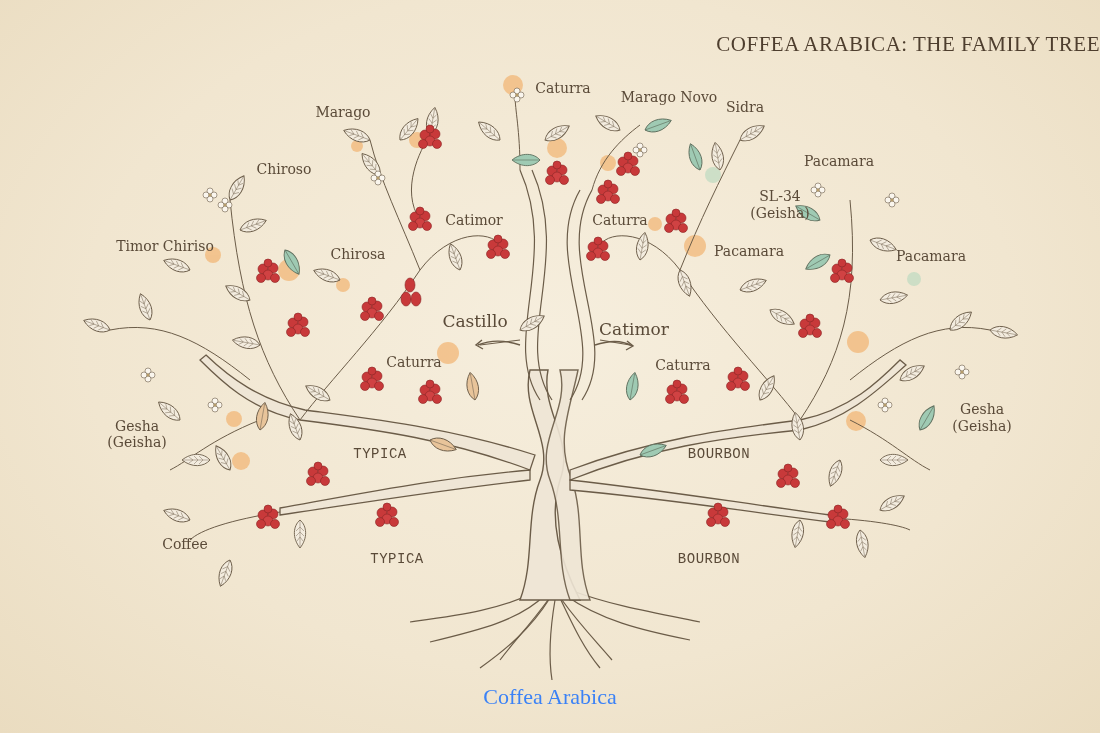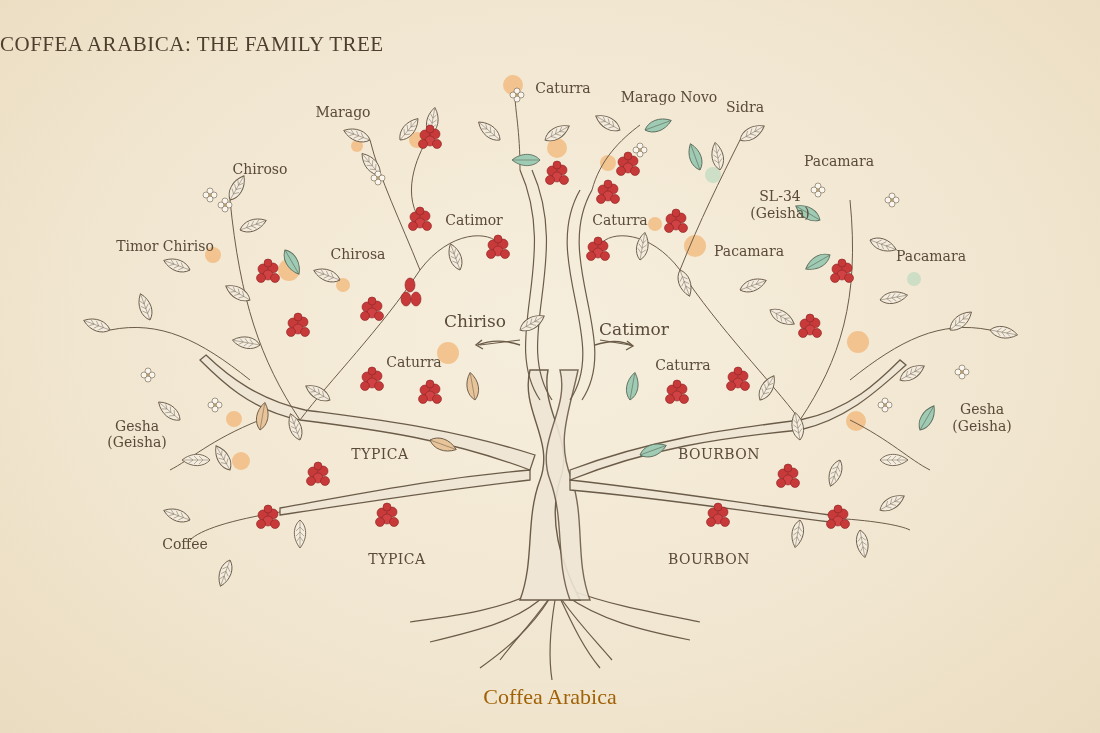--- a/index.html
+++ b/index.html
@@ -11,31 +11,31 @@
     position: relative;
   }
   #stage { position: absolute; left: 0; top: 0; width: 1100px; height: 733px; }
   svg#tree { position: absolute; left: 0; top: 0; }
   .lbl {
     position: absolute; white-space: nowrap;
     font-family: "DejaVu Serif", "Liberation Serif", serif;
     color: #5a4a38; font-size: 14px; line-height: 17px;
     text-align: center; transform: translateX(-50%);
   }
-  .lbl.caps { letter-spacing: 0.5px; font-size: 14px; }
+  .lbl.caps { letter-spacing: 0.5px; font-size: 14px; font-family: Liberation Mono, monospace; }
   .lbl.mid { font-size: 17px; }
   #title {
-    position: absolute; left: 0; width: 1100px; top: 32px; text-align: left;
+    position: absolute; left: 0; width: 1100px; top: 32px; text-align: right;
     font-family: "Liberation Serif", "DejaVu Serif", serif;
     font-size: 21px; letter-spacing: 0.5px; color: #4e3e2e;
   }
   #root-label {
     position: absolute; left: 0; width: 1100px; top: 684px; text-align: center;
     font-family: "Liberation Serif", "DejaVu Serif", serif;
-    font-size: 22px; color: #a16207;
+    font-size: 22px; color: #3b82f6;
   }
 </style>
 </head>
 <body>
 
 <div id="stage">
 
   <div id="title">COFFEA ARABICA: THE FAMILY TREE</div>
 
   <svg id="tree" width="1100" height="733" viewBox="0 0 1100 733">
@@ -253,30 +253,30 @@
       <path d="M595,345 C610,340 622,340 632,346"></path>
       <path d="M627,341 L633,346 L626,350"></path>
     </g>
   </svg>
 
   <div class="lbl" style="left:563px;top:80px">Caturra</div>
   <div class="lbl" style="left:669px;top:89px">Marago Novo</div>
   <div class="lbl" style="left:343px;top:104px">Marago</div>
   <div class="lbl" style="left:745px;top:99px">Sidra</div>
   <div class="lbl" style="left:839px;top:153px">Pacamara</div>
-  <div class="lbl" style="left:260px;top:161px">Chiroso</div>
+  <div class="lbl" style="left:284px;top:161px">Chiroso</div>
   <div class="lbl" style="left:780px;top:188px">SL-34</div>
   <div class="lbl" style="left:780px;top:205px">(Geisha)</div>
   <div class="lbl" style="left:474px;top:212px">Catimor</div>
   <div class="lbl" style="left:620px;top:212px">Caturra</div>
   <div class="lbl" style="left:165px;top:238px">Timor Chiriso</div>
   <div class="lbl" style="left:358px;top:246px">Chirosa</div>
   <div class="lbl" style="left:749px;top:243px">Pacamara</div>
   <div class="lbl" style="left:931px;top:248px">Pacamara</div>
-  <div class="lbl mid" style="left:475px;top:313px">Chiriso</div>
+  <div class="lbl mid" style="left:475px;top:313px">Castillo</div>
   <div class="lbl mid" style="left:634px;top:321px">Catimor</div>
   <div class="lbl" style="left:414px;top:354px">Caturra</div>
   <div class="lbl" style="left:683px;top:357px">Caturra</div>
   <div class="lbl" style="left:137px;top:418px">Gesha</div>
   <div class="lbl" style="left:137px;top:434px">(Geisha)</div>
   <div class="lbl" style="left:982px;top:401px">Gesha</div>
   <div class="lbl" style="left:982px;top:418px">(Geisha)</div>
   <div class="lbl caps" style="left:380px;top:446px">TYPICA</div>
   <div class="lbl caps" style="left:719px;top:446px">BOURBON</div>
   <div class="lbl" style="left:185px;top:536px">Coffee</div>

